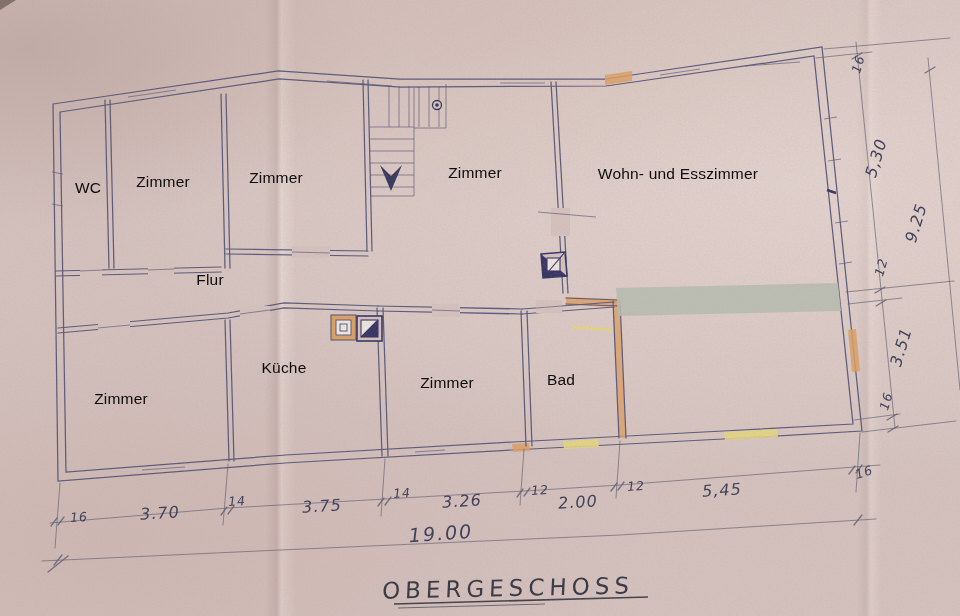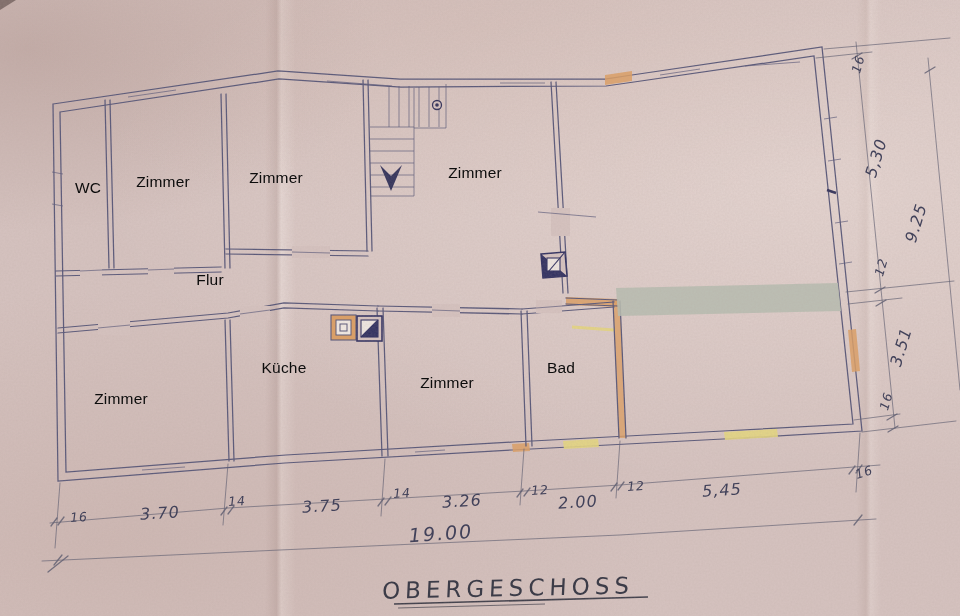--- a/index.html
+++ b/index.html
@@ -229,25 +229,26 @@
     <g>
       <polygon points="0,0 16,0 0,10" fill="#5f4f4c" opacity="0.7"></polygon>
       <rect width="960" height="616" fill="#d6c3c0" filter="url(#grain)" opacity="0.5"></rect>
     </g>
   </svg>
 
   <span class="lbl" style="left:88px;top:188px">WC</span>
   <span class="lbl" style="left:163px;top:182px">Zimmer</span>
   <span class="lbl" style="left:276px;top:178px">Zimmer</span>
   <span class="lbl" style="left:475px;top:173px">Zimmer</span>
+  <span class="lbl" style="left:678px;top:174px">Wohn- und Esszimmer</span>
   <span class="lbl" style="left:210px;top:280px">Flur</span>
   <span class="lbl" style="left:121px;top:399px">Zimmer</span>
   <span class="lbl" style="left:284px;top:368px">Küche</span>
   <span class="lbl" style="left:447px;top:383px">Zimmer</span>
-  <span class="lbl" style="left:561px;top:368px">Bad</span>
+  <span class="lbl" style="left:561px;top:380px">Bad</span>
 
   <span class="dim s" style="left:79px;top:517px">16</span>
   <span class="dim" style="left:160px;top:513px">3.70</span>
   <span class="dim s" style="left:237px;top:501px">14</span>
   <span class="dim" style="left:322px;top:506px">3.75</span>
   <span class="dim s" style="left:402px;top:493px">14</span>
   <span class="dim" style="left:462px;top:501px">3.26</span>
   <span class="dim s" style="left:540px;top:490px">12</span>
   <span class="dim" style="left:578px;top:502px">2.00</span>
   <span class="dim s" style="left:636px;top:486px">12</span>

